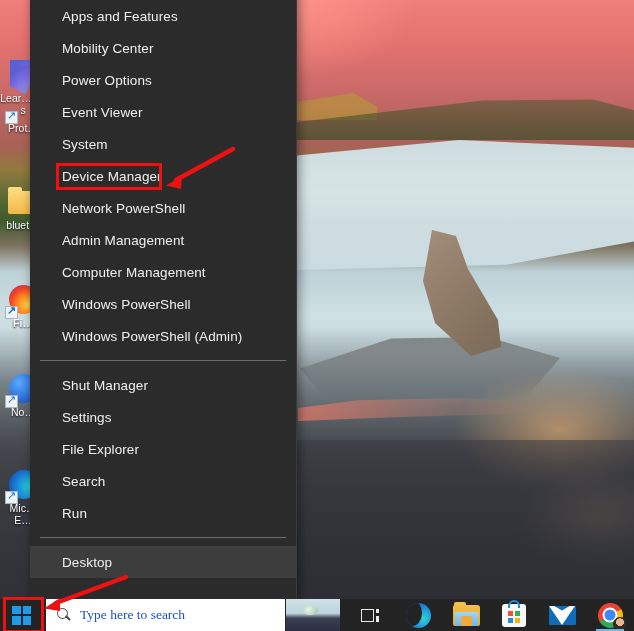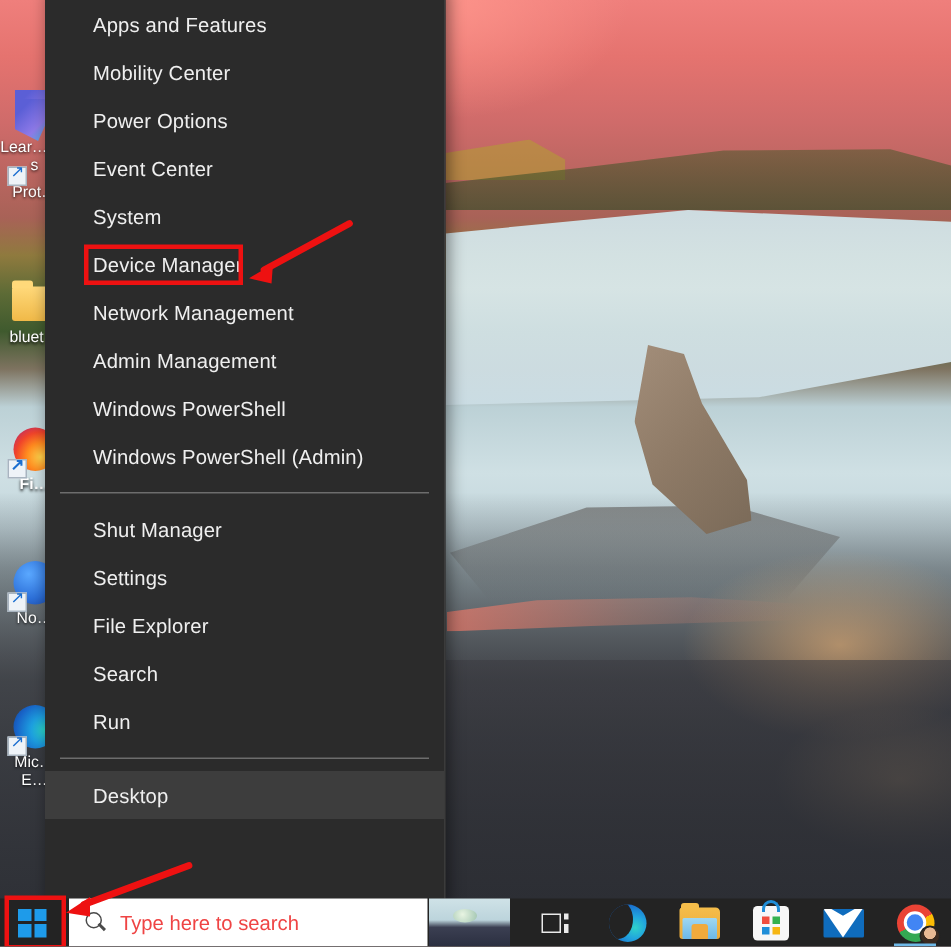--- a/index.html
+++ b/index.html
@@ -219,21 +219,21 @@
   }
   #search-box .mag::before {
     content: ""; position: absolute; left: 1px; top: 1px;
     width: 9px; height: 9px; border: 1.6px solid #4a4a4a; border-radius: 50%;
   }
   #search-box .mag::after {
     content: ""; position: absolute; left: 9px; top: 10px;
     width: 6px; height: 1.6px; background: #4a4a4a; transform: rotate(45deg);
   }
   #search-box .ph {
-    margin-left: 8px; font-size: 13.5px; color: #ef4444; white-space: nowrap;
+    margin-left: 8px; font-size: 13.5px; color: #1d4ed8; white-space: nowrap; font-family: Liberation Serif, serif;
   }
   .tb-thumb {
     width: 56px; height: 32px; margin-left: 1px;
     background: linear-gradient(to bottom, #cfe2e7 0%, #bcd4dc 45%, #3b3f52 60%, #2b2f40 100%);
     position: relative; overflow: hidden;
   }
   .tb-thumb::after {
     content: ""; position: absolute; left: 16px; top: 7px; width: 16px; height: 9px;
     border-radius: 50%;
     background: radial-gradient(circle at 40% 40%, #e8f4e2, #9fc4b0);
@@ -402,34 +402,37 @@
     <div class="menu-item">
       <span>Apps and Features</span>
     </div>
     <div class="menu-item">
       <span>Mobility Center</span>
     </div>
     <div class="menu-item">
       <span>Power Options</span>
     </div>
     <div class="menu-item">
-      <span>Event Center</span>
+      <span>Event Viewer</span>
     </div>
     <div class="menu-item">
       <span>System</span>
     </div>
     <div class="menu-item">
       <span>Device Manager</span>
       <span id="dm-box"></span>
     </div>
     <div class="menu-item">
-      <span>Network Management</span>
+      <span>Network PowerShell</span>
     </div>
     <div class="menu-item">
       <span>Admin Management</span>
+    </div>
+    <div class="menu-item">
+      <span>Computer Management</span>
     </div>
     <div class="menu-item">
       <span>Windows PowerShell</span>
     </div>
     <div class="menu-item">
       <span>Windows PowerShell (Admin)</span>
     </div>
 
     <div class="menu-sep"></div>
 

